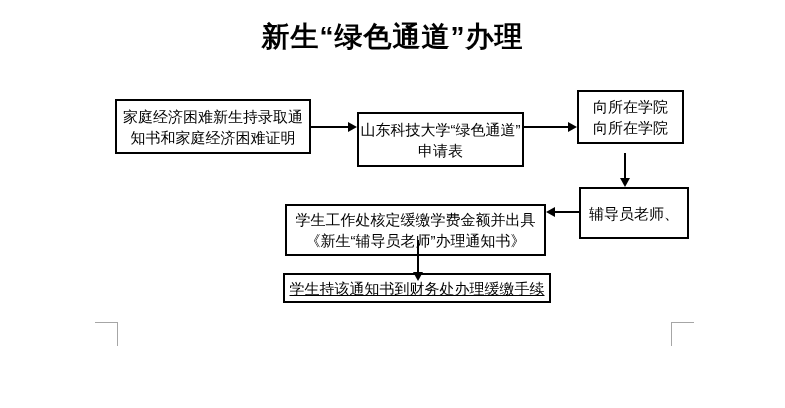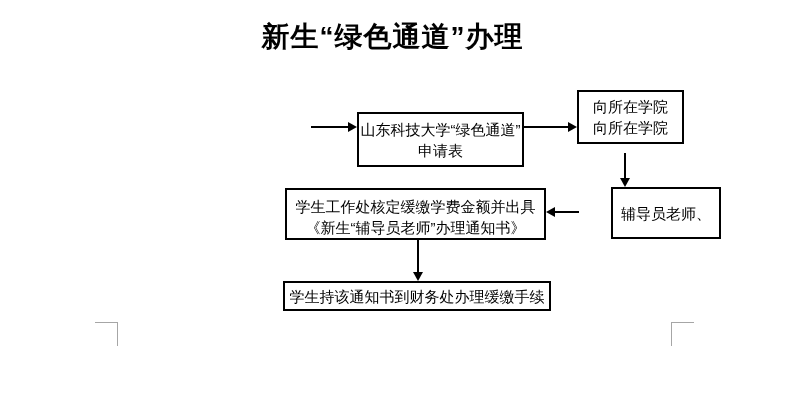--- a/index.html
+++ b/index.html
@@ -74,23 +74,23 @@
     bottom: 0; left: 1px;
     width: 0; height: 0;
     border-top: 9px solid #000000;
     border-left: 5px solid transparent;
     border-right: 5px solid transparent;
   }
   
   .n1 { left: 115px; top:  99px; width: 196px; height: 55px; }
   .n2 { left: 357px; top:  112px; width: 167px; height: 55px; }
   .n3 { left: 577px; top:  90px; width: 107px; height: 54px; }
-  .n4 { left: 579px; top: 187px; width: 110px; height: 52px; margin-left: 32px; }
-  .n5 { left: 285px; top: 188px; width: 261px; height: 52px; justify-content: flex-end; }
-  .n6 { left: 283px; top: 281px; width: 268px; height: 30px; }
+  .n4 { left: 579px; top: 187px; width: 110px; height: 52px; }
+  .n5 { left: 285px; top: 204px; width: 261px; height: 52px; }
+  .n6 { left: 283px; top: 273px; width: 268px; height: 30px; text-decoration: underline; }
   
   .a1 { left: 311px; top: 121px; width: 46px; height: 11px; }
   .a1 .shaft-h { left: 0; width: 38px; }
   .a2 { left: 524px; top: 121px; width: 53px; height: 11px; }
   .a2 .shaft-h { left: 0; width: 45px; }
   .a3 { left: 619px; top: 153px; width: 11px; height: 34px; }
   .a3 .shaft-v { top: 0; height: 26px; }
   .a4 { left: 546px; top: 206px; width: 33px; height: 11px; }
   .a4 .shaft-h { right: 0; width: 25px; }
   .a5 { left: 412px; top: 240px; width: 11px; height: 41px; }
@@ -114,20 +114,24 @@
     border-left: 1px solid #a6a6a6;
   }
 </style>
 </head>
 <body>
 
 <div class="page">
 
   <div class="title">新生“绿色通道”办理</div>
 
+  <div class="node n1">
+    <span>家庭经济困难新生持录取通</span>
+    <span>知书和家庭经济困难证明</span>
+  </div>
 
   <div class="node n2">
     <span>山东科技大学“绿色通道”</span>
     <span>申请表</span>
   </div>
 
   <div class="node n3">
     <span>向所在学院</span>
     <span>向所在学院</span>
   </div>

